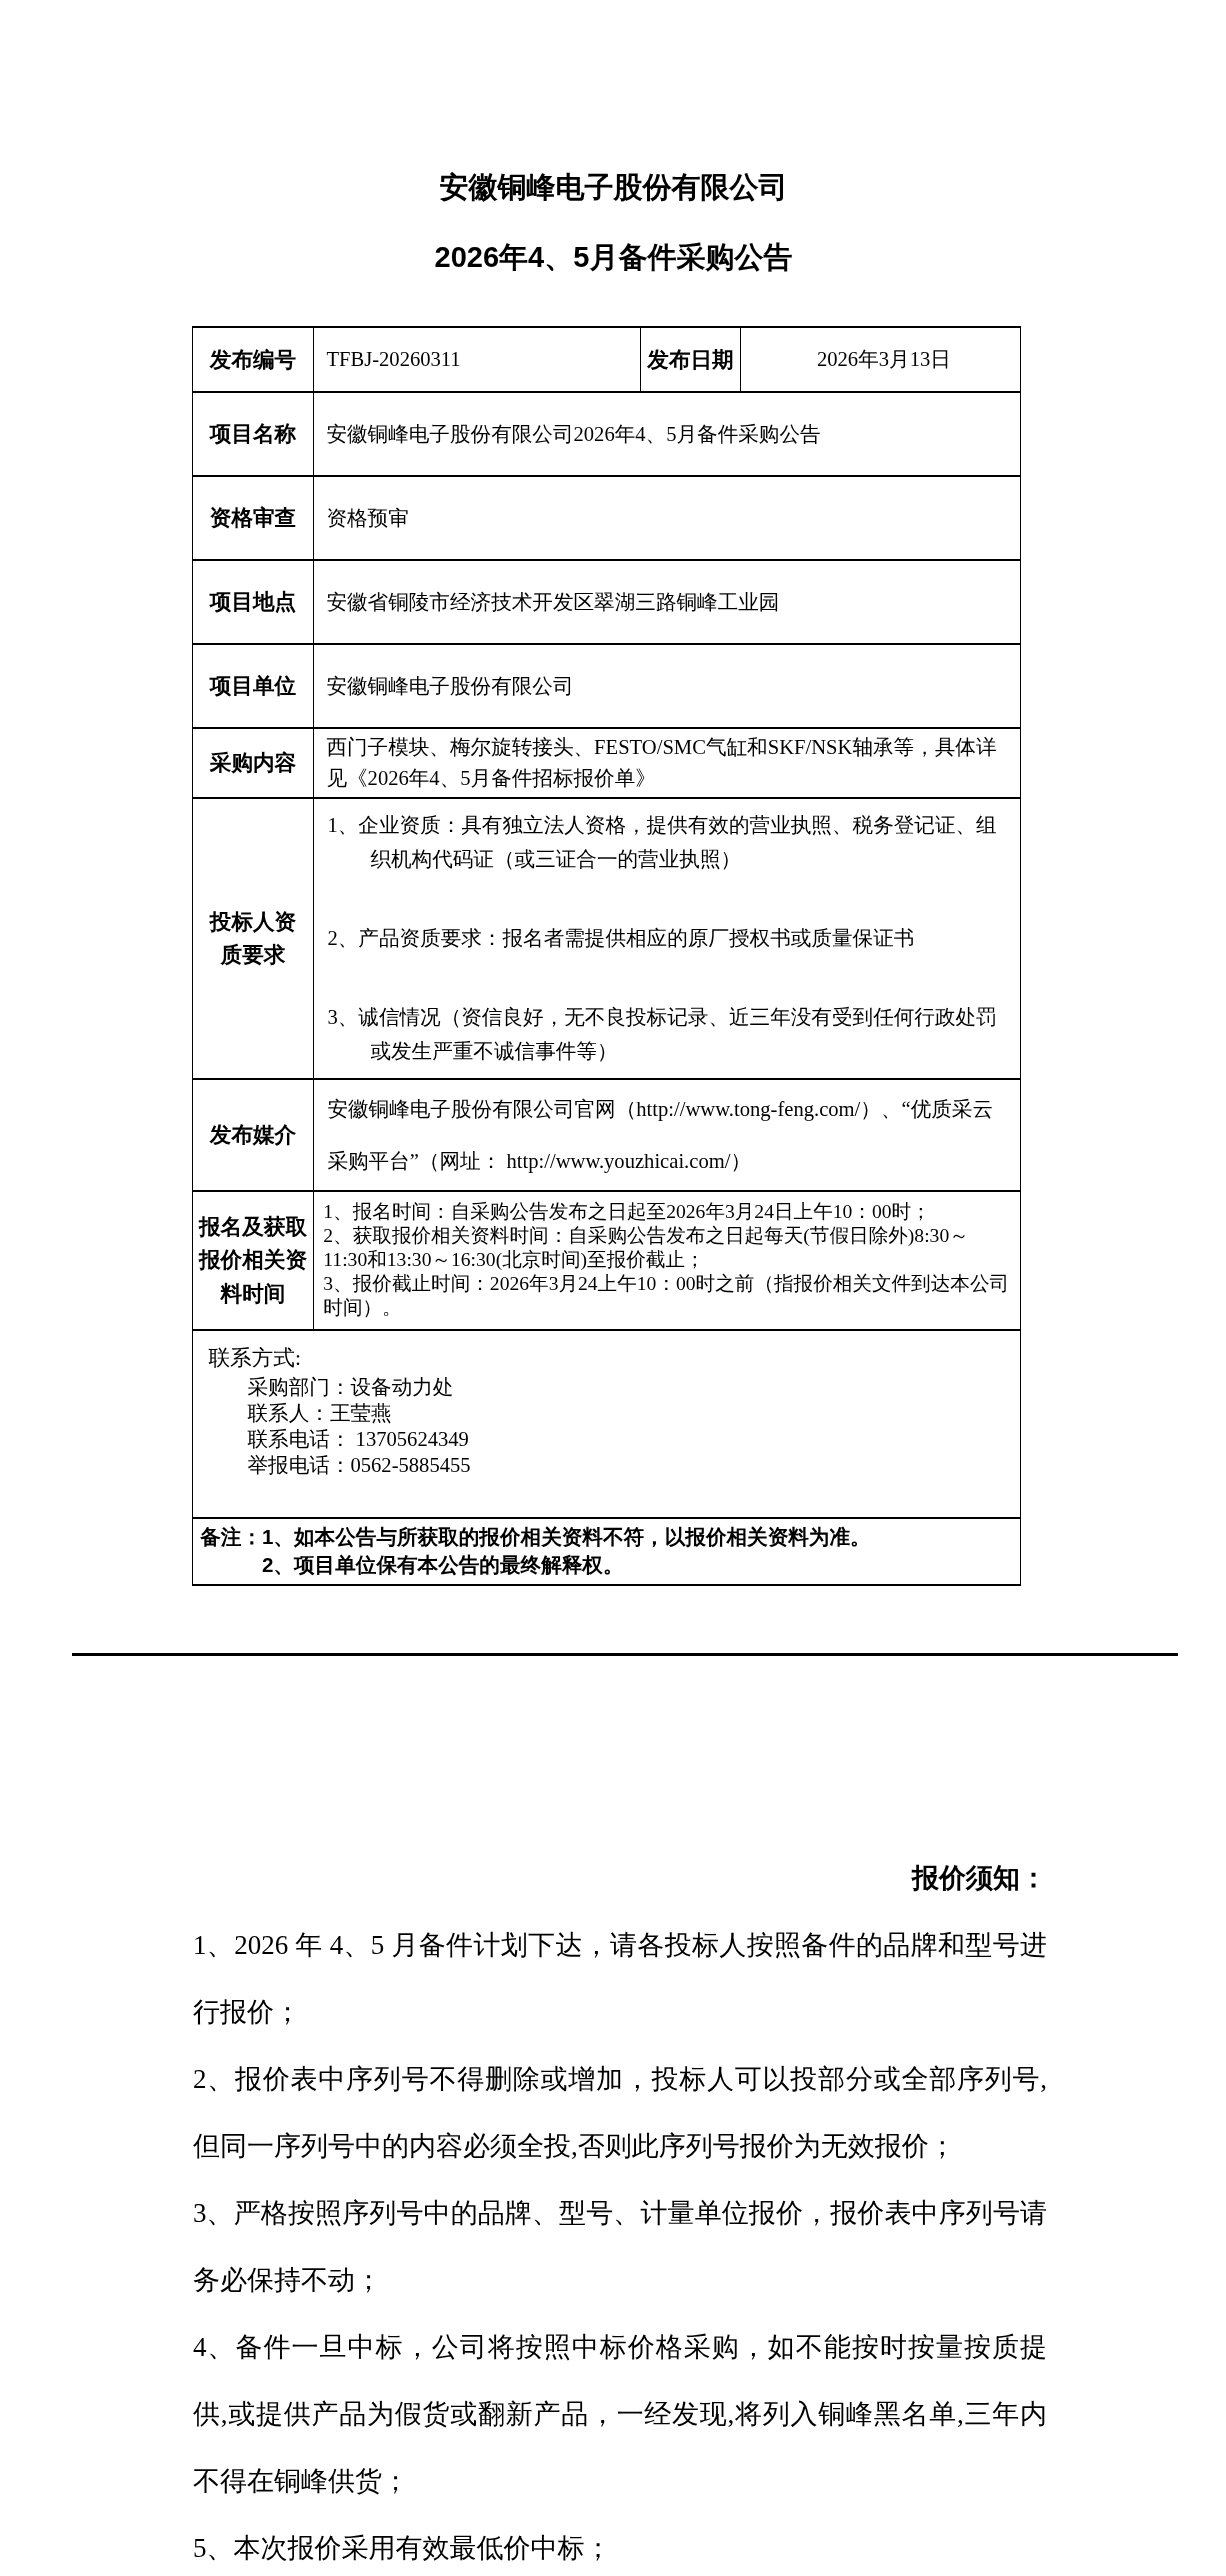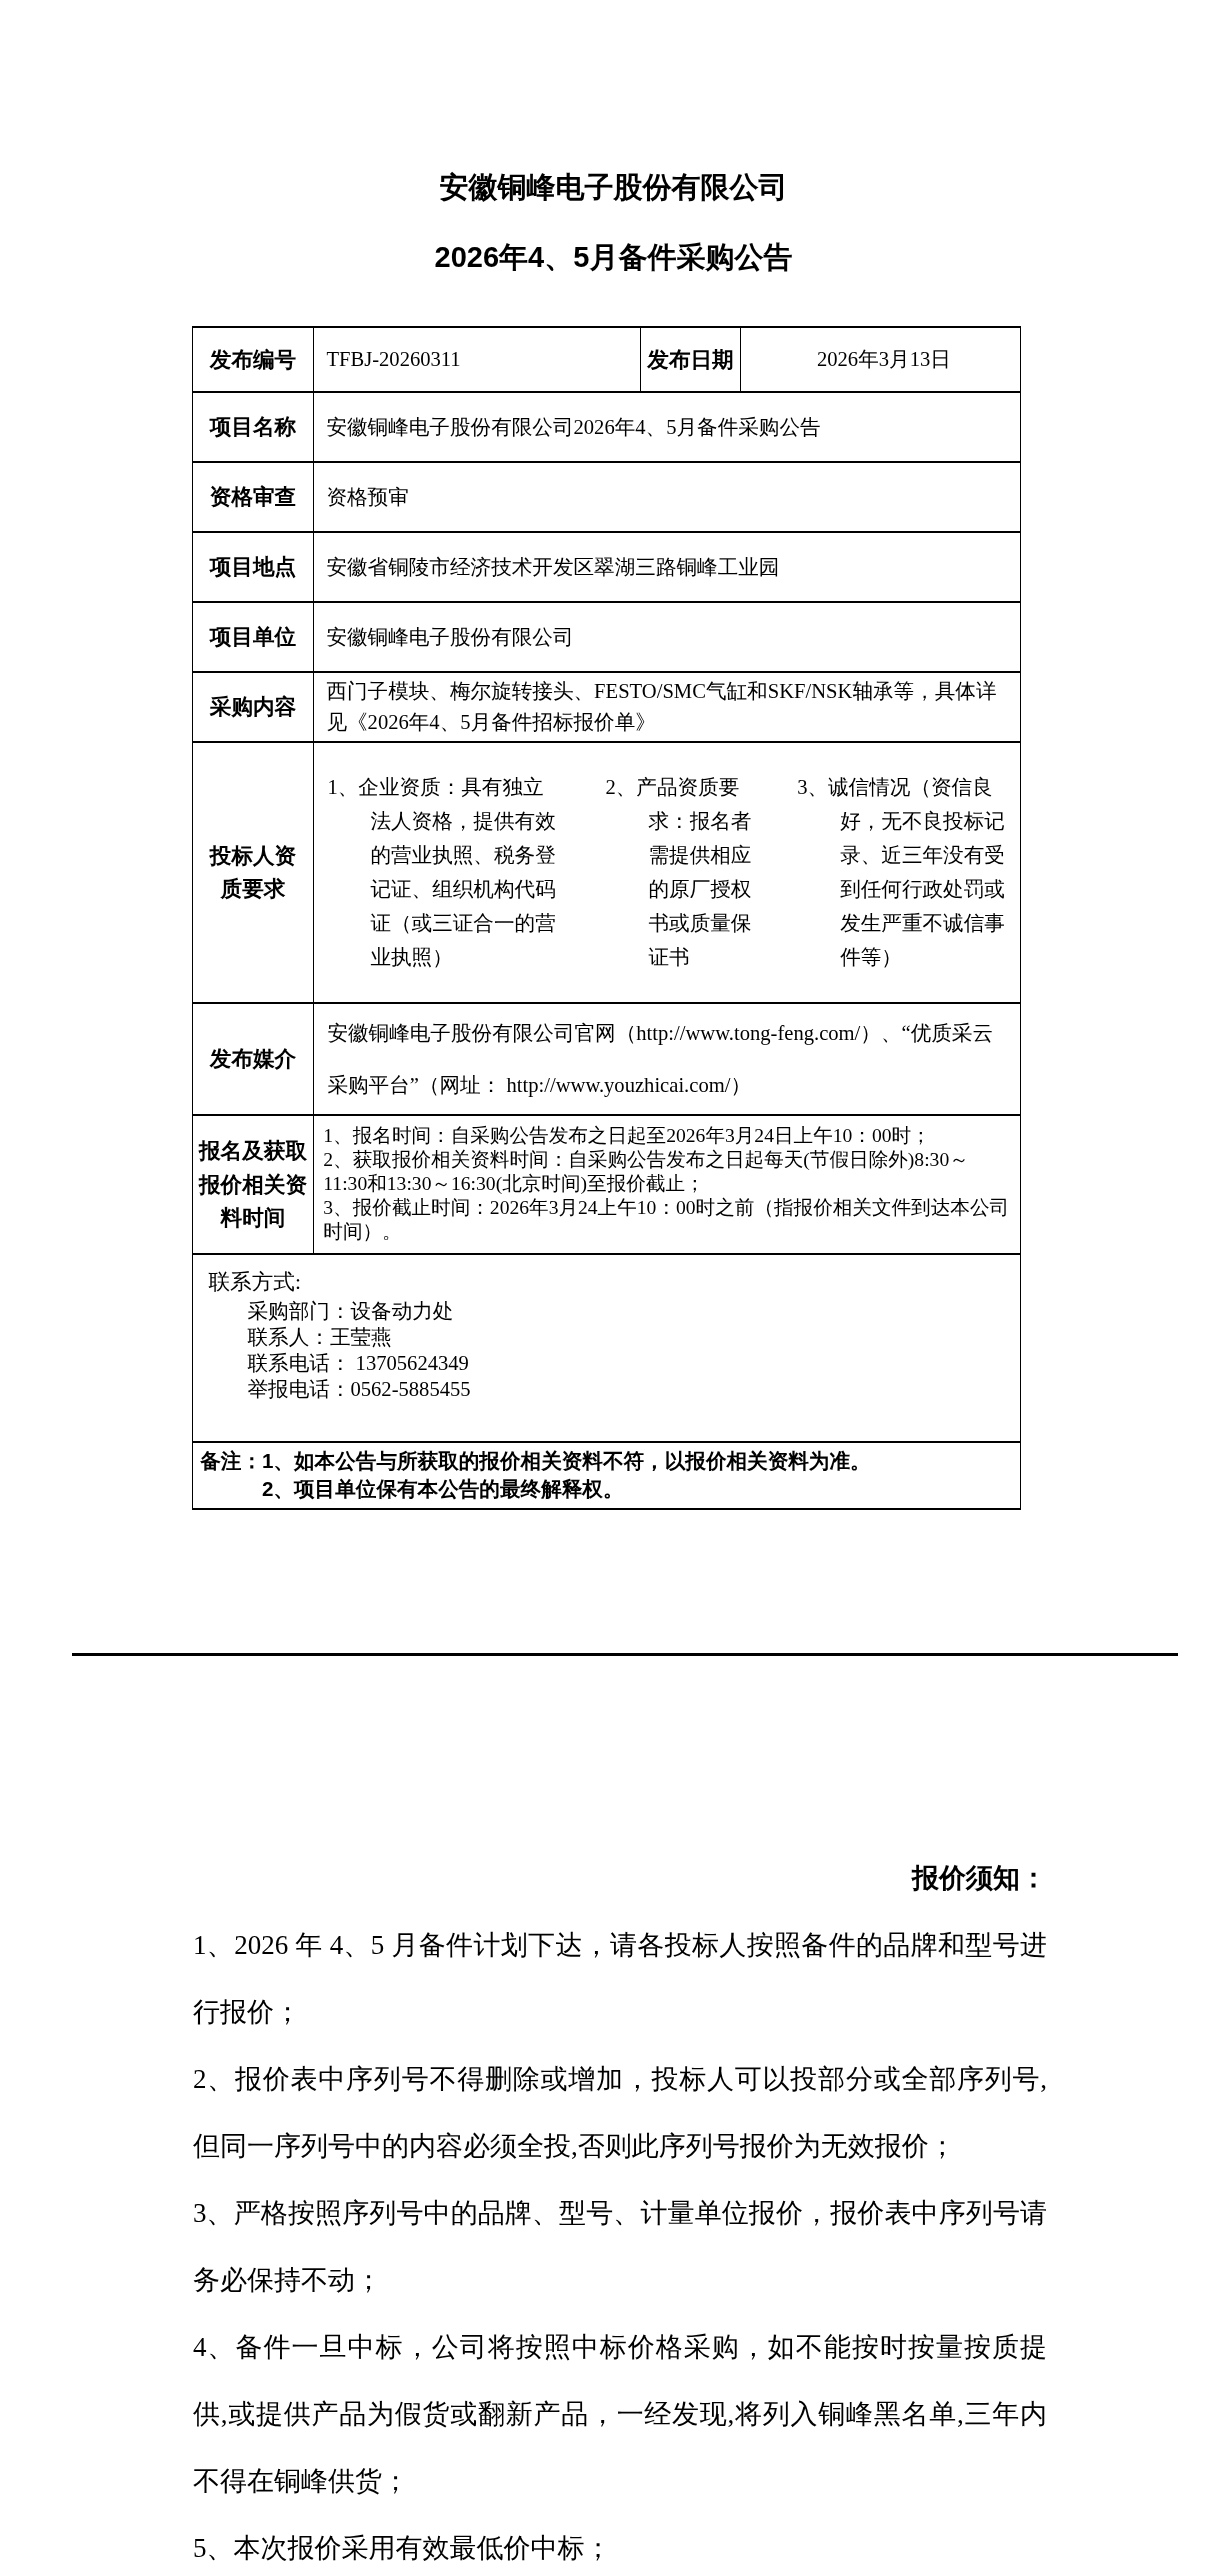--- a/index.html
+++ b/index.html
@@ -19,26 +19,26 @@
   col.c1{width:121px;} col.c2{width:327px;} col.c3{width:100px;} col.c4{width:280px;}
   table.ann th,table.ann td{
       border-left:1px solid #000;border-right:1px solid #000;
       border-top:2.6px solid #000;border-bottom:2.6px solid #000;}
   table.ann th{font-family:"Liberation Sans","DejaVu Sans",sans-serif;
       font-weight:bold;font-size:21.6px;line-height:1.55;text-align:center;
       vertical-align:middle;white-space:pre-line;padding:0 3.1px;}
   td.val{font-size:20.6px;line-height:1.5;vertical-align:middle;
          text-align:left;padding:3.1px 5.2px 3.1px 12.4px;}
   td.val.center{text-align:center;padding-left:12px;}
-  tr.h126{height:65px;} tr.h128{height:70px;padding-left:44px;} tr.h127{height:65px;margin-top:28px;}
+  tr.h126{height:65px;} tr.h128{height:84px;padding-left:44px;} tr.h127{height:65px;margin-top:28px;}
   tr.hqual{height:261px;} tr.hmedia{height:112px;} tr.hsched{height:139px;}
   tr.hcontact{height:188px;font-family:Liberation Serif, serif;} tr.hremarks{height:67px;}
 
   td.qual{vertical-align:middle;padding:0;}
-  .qual-wrap{display:flex;flex-direction:row;justify-content:center;
+  .qual-wrap{display:flex;flex-direction:column;justify-content:center;
              height:100%;gap:45px;padding:9.3px 13.4px;box-sizing:border-box;}
   .qual-item{font-size:20.6px;line-height:34px;padding-left:43px;text-indent:-43px;}
 
   td.media{font-size:20.6px;line-height:52px;vertical-align:middle;padding:2.1px 13.4px;}
 
   td.sched{vertical-align:middle;padding:4.1px 9.3px;}
   .sched-item{font-size:19.6px;line-height:24px;}
 
   td.contactcell{vertical-align:top;padding:11.3px 15.5px;}
   .contact-heading{font-size:21.6px;line-height:32px;}

